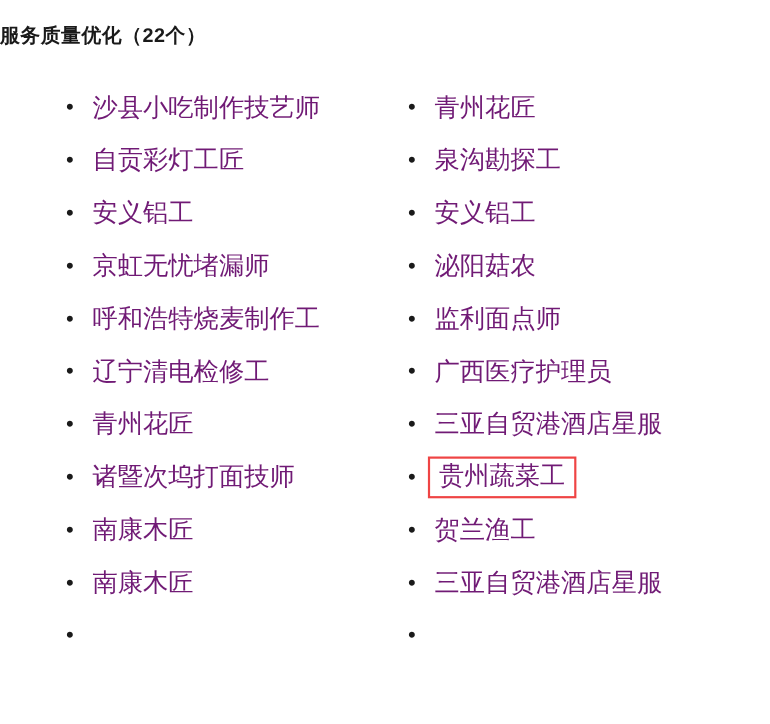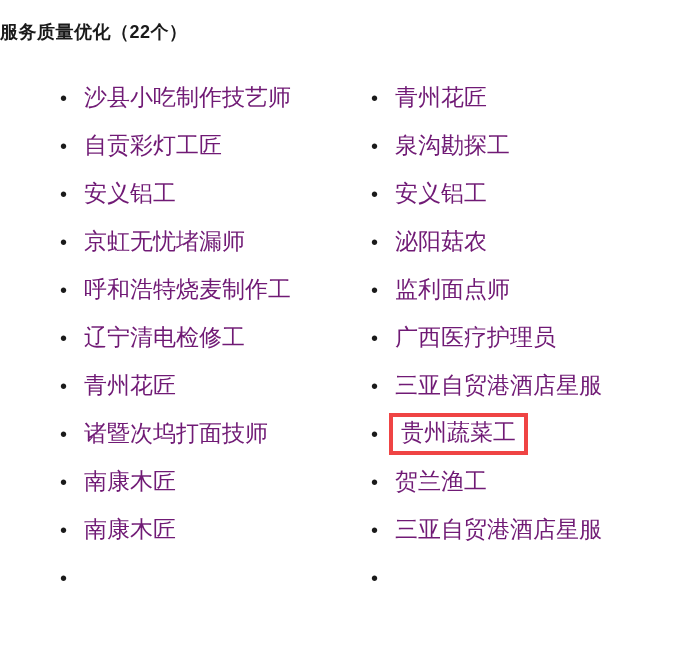--- a/index.html
+++ b/index.html
@@ -57,21 +57,21 @@
     padding-left: 2px;
     box-sizing: border-box;
   }
   .label {
     font-size: 23px;
     color: #701a75;
     white-space: nowrap;
     line-height: 1.2;
   }
   .highlight .label {
-    border: 4px solid #ef4444;
+    border: 2px solid #ef4444;
     padding: 2px 8px 4px 8px;
     margin-left: -6px;
     box-sizing: border-box;
   }
 </style>
 </head>
 <body>
 
 <div class="page">
 

